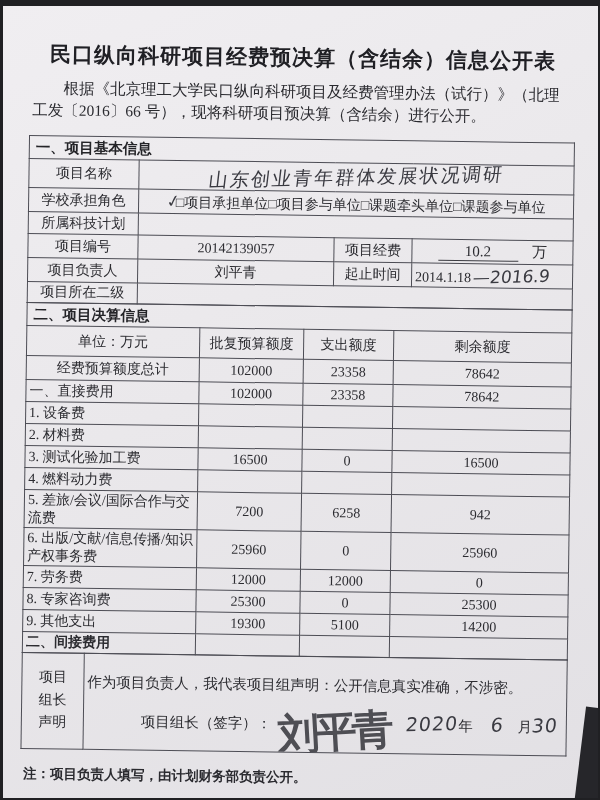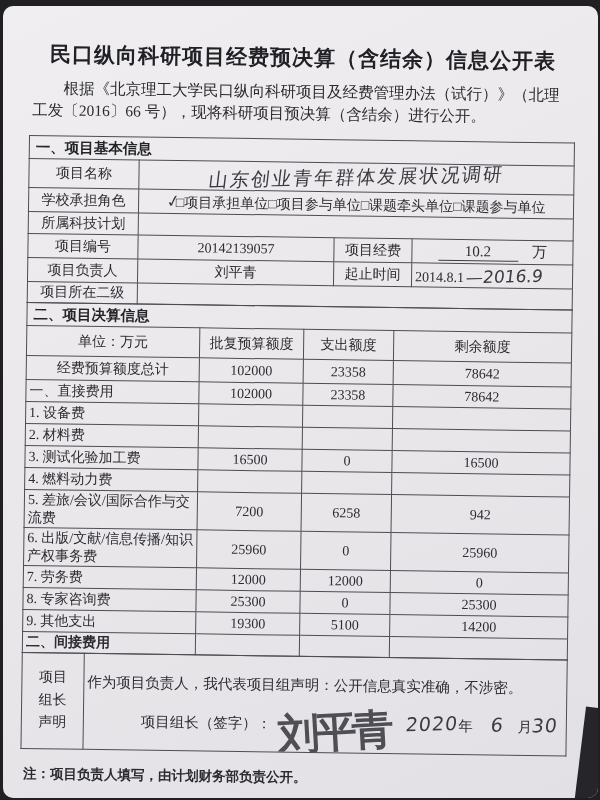--- a/index.html
+++ b/index.html
@@ -1,19 +1,19 @@
 <!DOCTYPE html>
 <html><head>
 <meta charset="utf-8">
 <style>
   html,body{margin:0;padding:0;}
   body{width:600px;height:800px;background:#202023;overflow:hidden;
        font-family:"Liberation Serif","DejaVu Serif",serif;}
   .paper{position:absolute;left:3px;top:6px;width:595px;height:792px;overflow:hidden;
-         background:linear-gradient(155deg,#f0eef1 0%,#eae8eb 45%,#e2e0e4 100%);border-radius:10px;}
+         background:linear-gradient(155deg,#f0eef1 0%,#eae8eb 45%,#e2e0e4 100%);}
   .corner-shadow{position:absolute;right:-14px;bottom:-40px;width:34px;height:130px;
          background:#26262a;transform:rotate(7deg);}
   .doc{position:absolute;left:0;top:0;width:600px;color:#2c2c31;
        transform:rotate(0.8deg);transform-origin:30px 60px;}
   .title{text-align:center;margin:34px 10px 0 10px;font-size:21px;font-weight:bold;
          letter-spacing:1px;color:#202025;}
   .intro{width:540px;margin:9px auto 0 auto;font-size:15.5px;line-height:1.42;
          text-indent:2em;color:#2a2a2f;}
   table.t{border-collapse:collapse;table-layout:fixed;width:545px;margin-left:27px;}
   table.t + table.t{margin-top:-1px;}
@@ -89,21 +89,21 @@
       <td class="lbl">项目经费</td>
       <td class="ctr">
         <span class="uline">10.2</span><span class="funds-unit">万</span>
       </td>
     </tr>
     <tr class="r24">
       <td class="lbl">项目负责人</td>
       <td class="ctr">刘平青</td>
       <td class="lbl">起止时间</td>
       <td class="period">
-        <span>2014.8.1</span><span class="hand">—2016.9</span>
+        <span>2014.1.18</span><span class="hand">—2016.9</span>
       </td>
     </tr>
     <tr class="r20">
       <td class="lbl">项目所在二级</td>
       <td colspan="3"></td>
     </tr>
   </tbody>
       </table>
 
   <table class="t">

